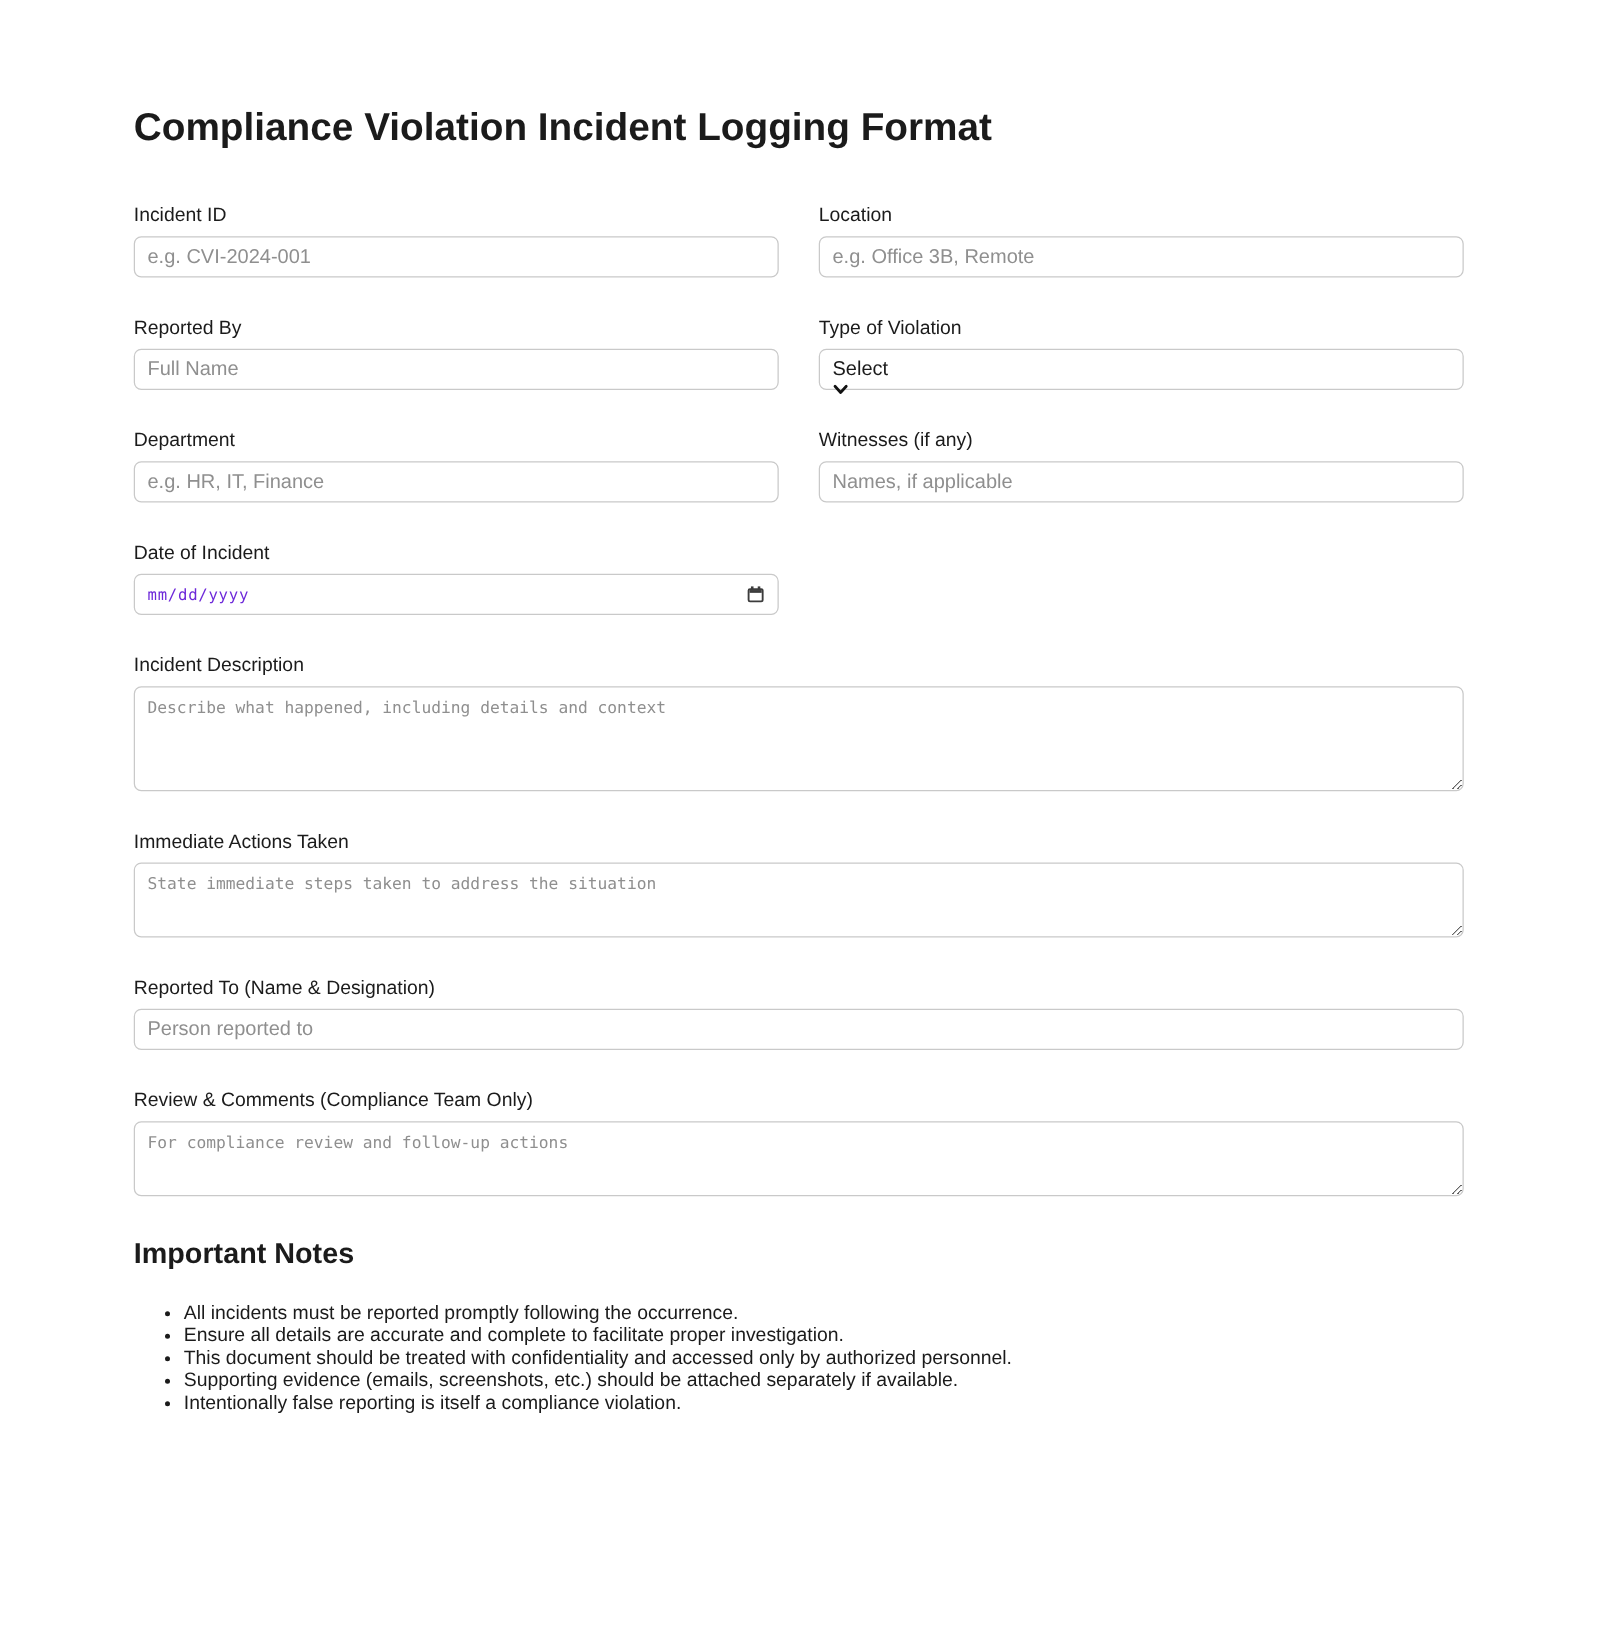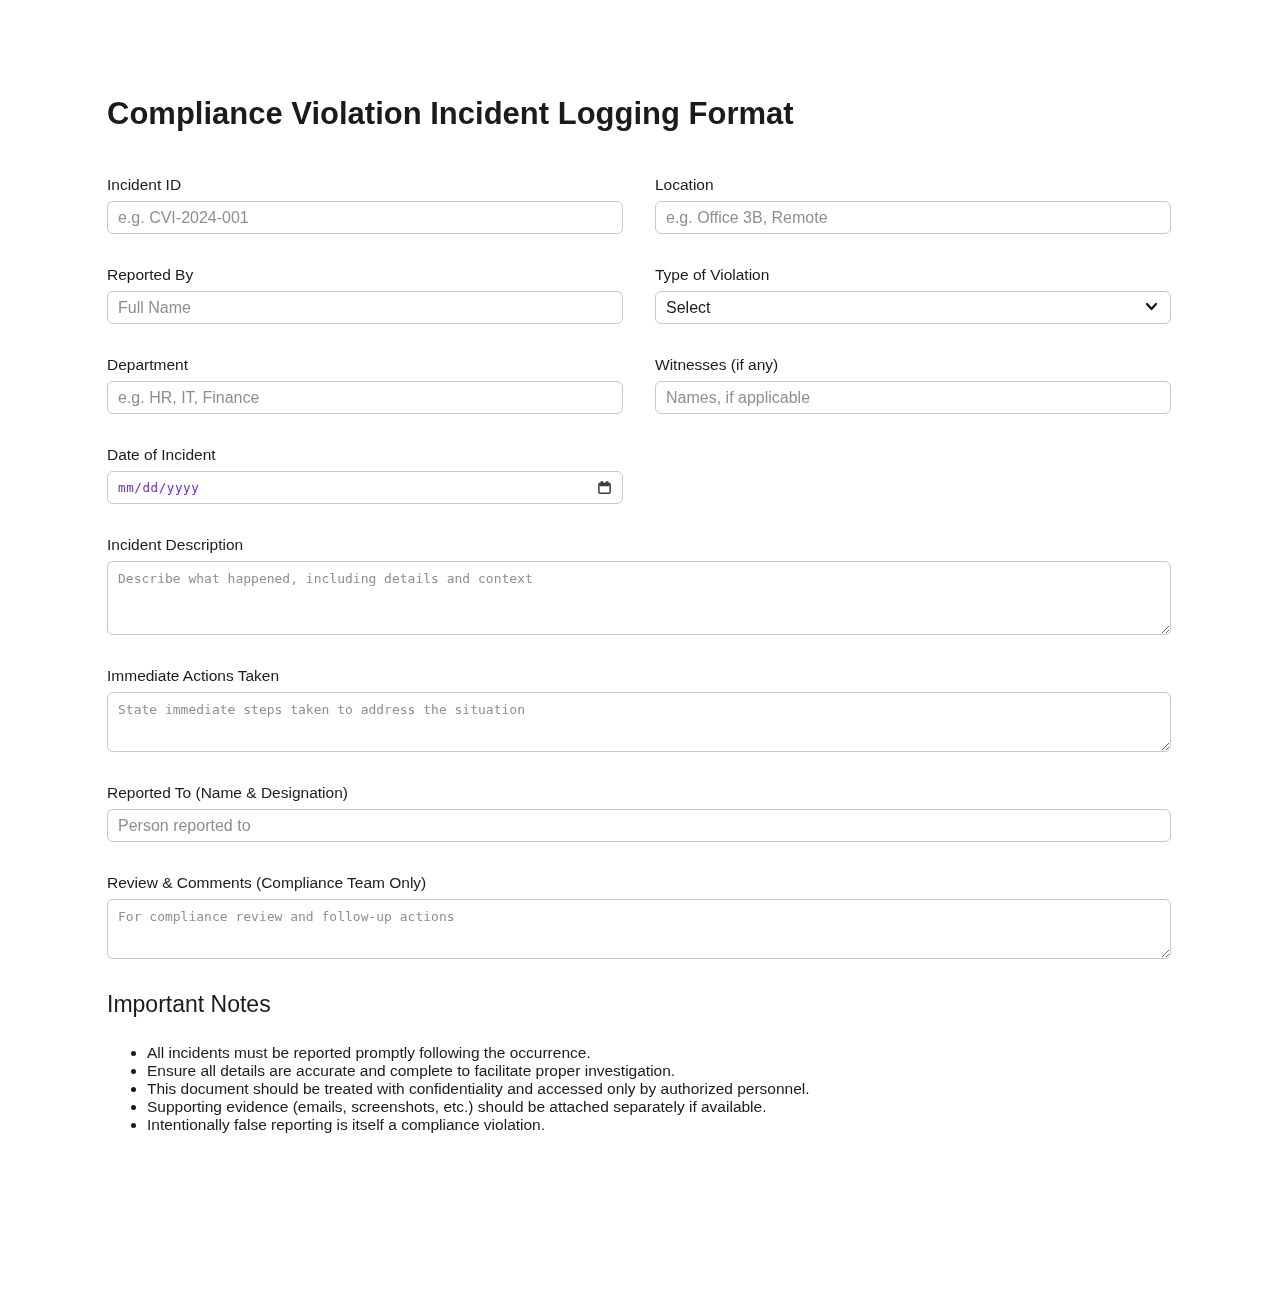--- a/index.html
+++ b/index.html
@@ -5,21 +5,21 @@
 <style>
   * { box-sizing: border-box; }
   body {
     margin: 0;
     background: #ffffff;
     font-family: "Liberation Sans", sans-serif;
     color: #1b1b1b;
   }
   .container {
     width: 1064px;
-    margin: 12px auto;
+    margin: 0 auto;
     padding: 84px 0 80px;
   }
   .page-title {
     font-size: 31px;
     font-weight: bold;
     margin: 0 0 44px 0;
   }
   .row {
     display: flex;
     gap: 32px;
@@ -39,51 +39,51 @@
     border-radius: 6px;
     background: #fff;
     font-family: "Liberation Sans", sans-serif;
     font-size: 16px;
     color: #1b1b1b;
     padding: 7px 10px;
   }
   input.control::placeholder, textarea.control::placeholder { color: #8f8f8f; opacity: 1; }
   .select-box {
     display: flex;
-    align-items: center;
     justify-content: space-between;
     cursor: default;
+    flex-direction: column;
   }
   .sel-text { font-size: 16px; color: #1b1b1b; }
   .chev { margin-right: 2px; flex: none; }
   .date-box {
     display: flex;
     align-items: center;
     justify-content: space-between;
   }
   .date-text {
     font-family: "DejaVu Sans Mono", monospace;
     font-size: 12.5px;
     letter-spacing: 0.6px;
     color: #6d28d9;
   }
   .cal-btn { display: flex; align-items: center; cursor: pointer; flex: none; }
   textarea.control {
-    height: 74px;
+    height: 84px;
     resize: vertical;
     font-family: "DejaVu Sans Mono", monospace;
     font-size: 13px;
     line-height: 1.35;
     padding: 8px 10px;
     display: block;
   }
   textarea.control.short { height: 60px; }
   .section-title {
     font-size: 23px;
-    font-weight: normal;
+    font-weight: bold;
     margin: 0 0 26px 0;
   }
   .notes-list { margin: 0; padding-left: 40px; }
   .notes-list li { font-size: 15.5px; line-height: 18px; }
 </style>
 </head>
 <body>
 
 <div class="container">
 

